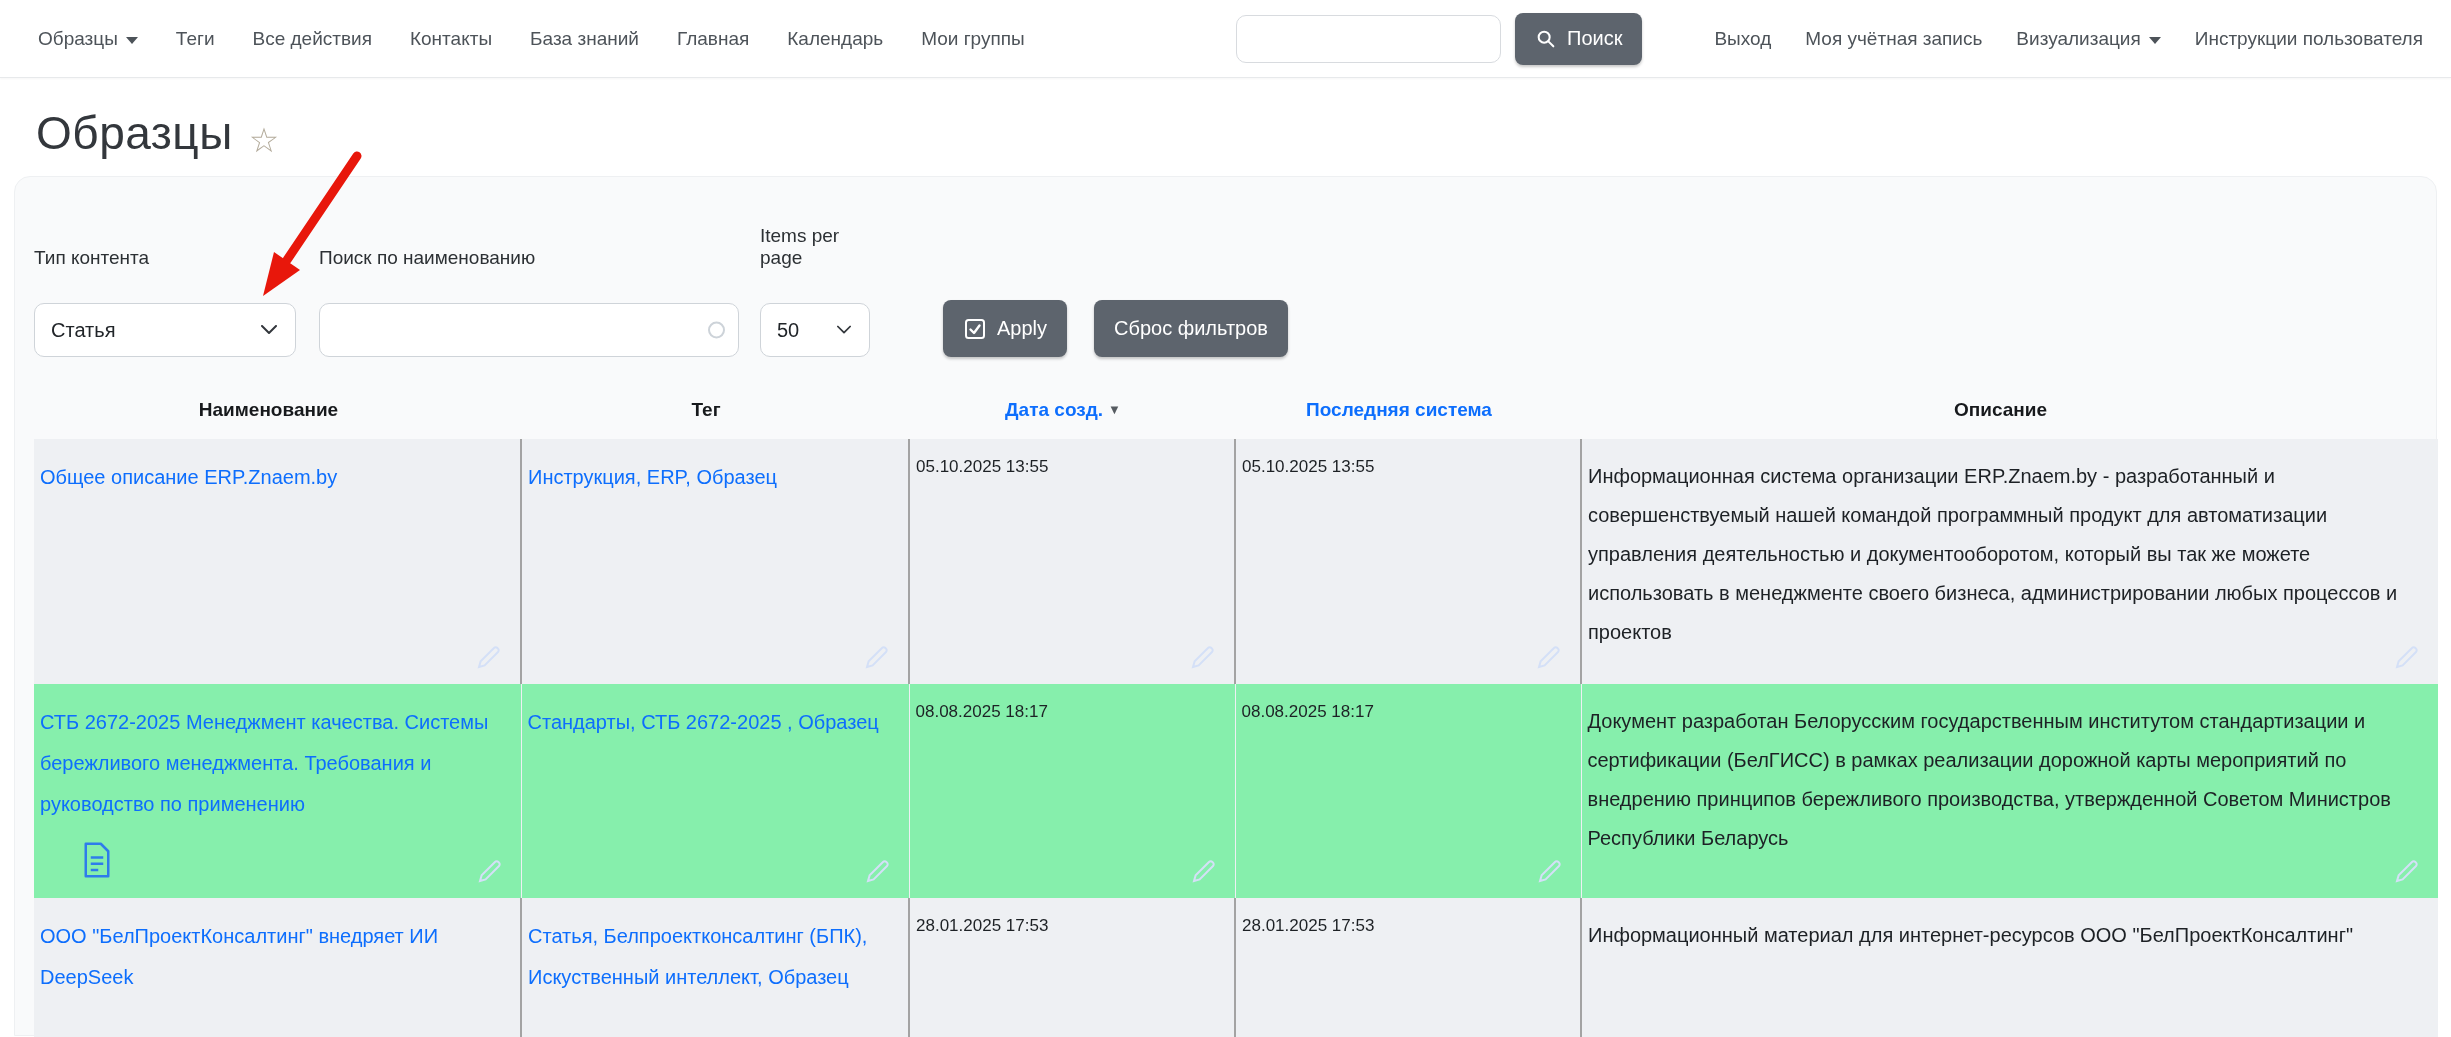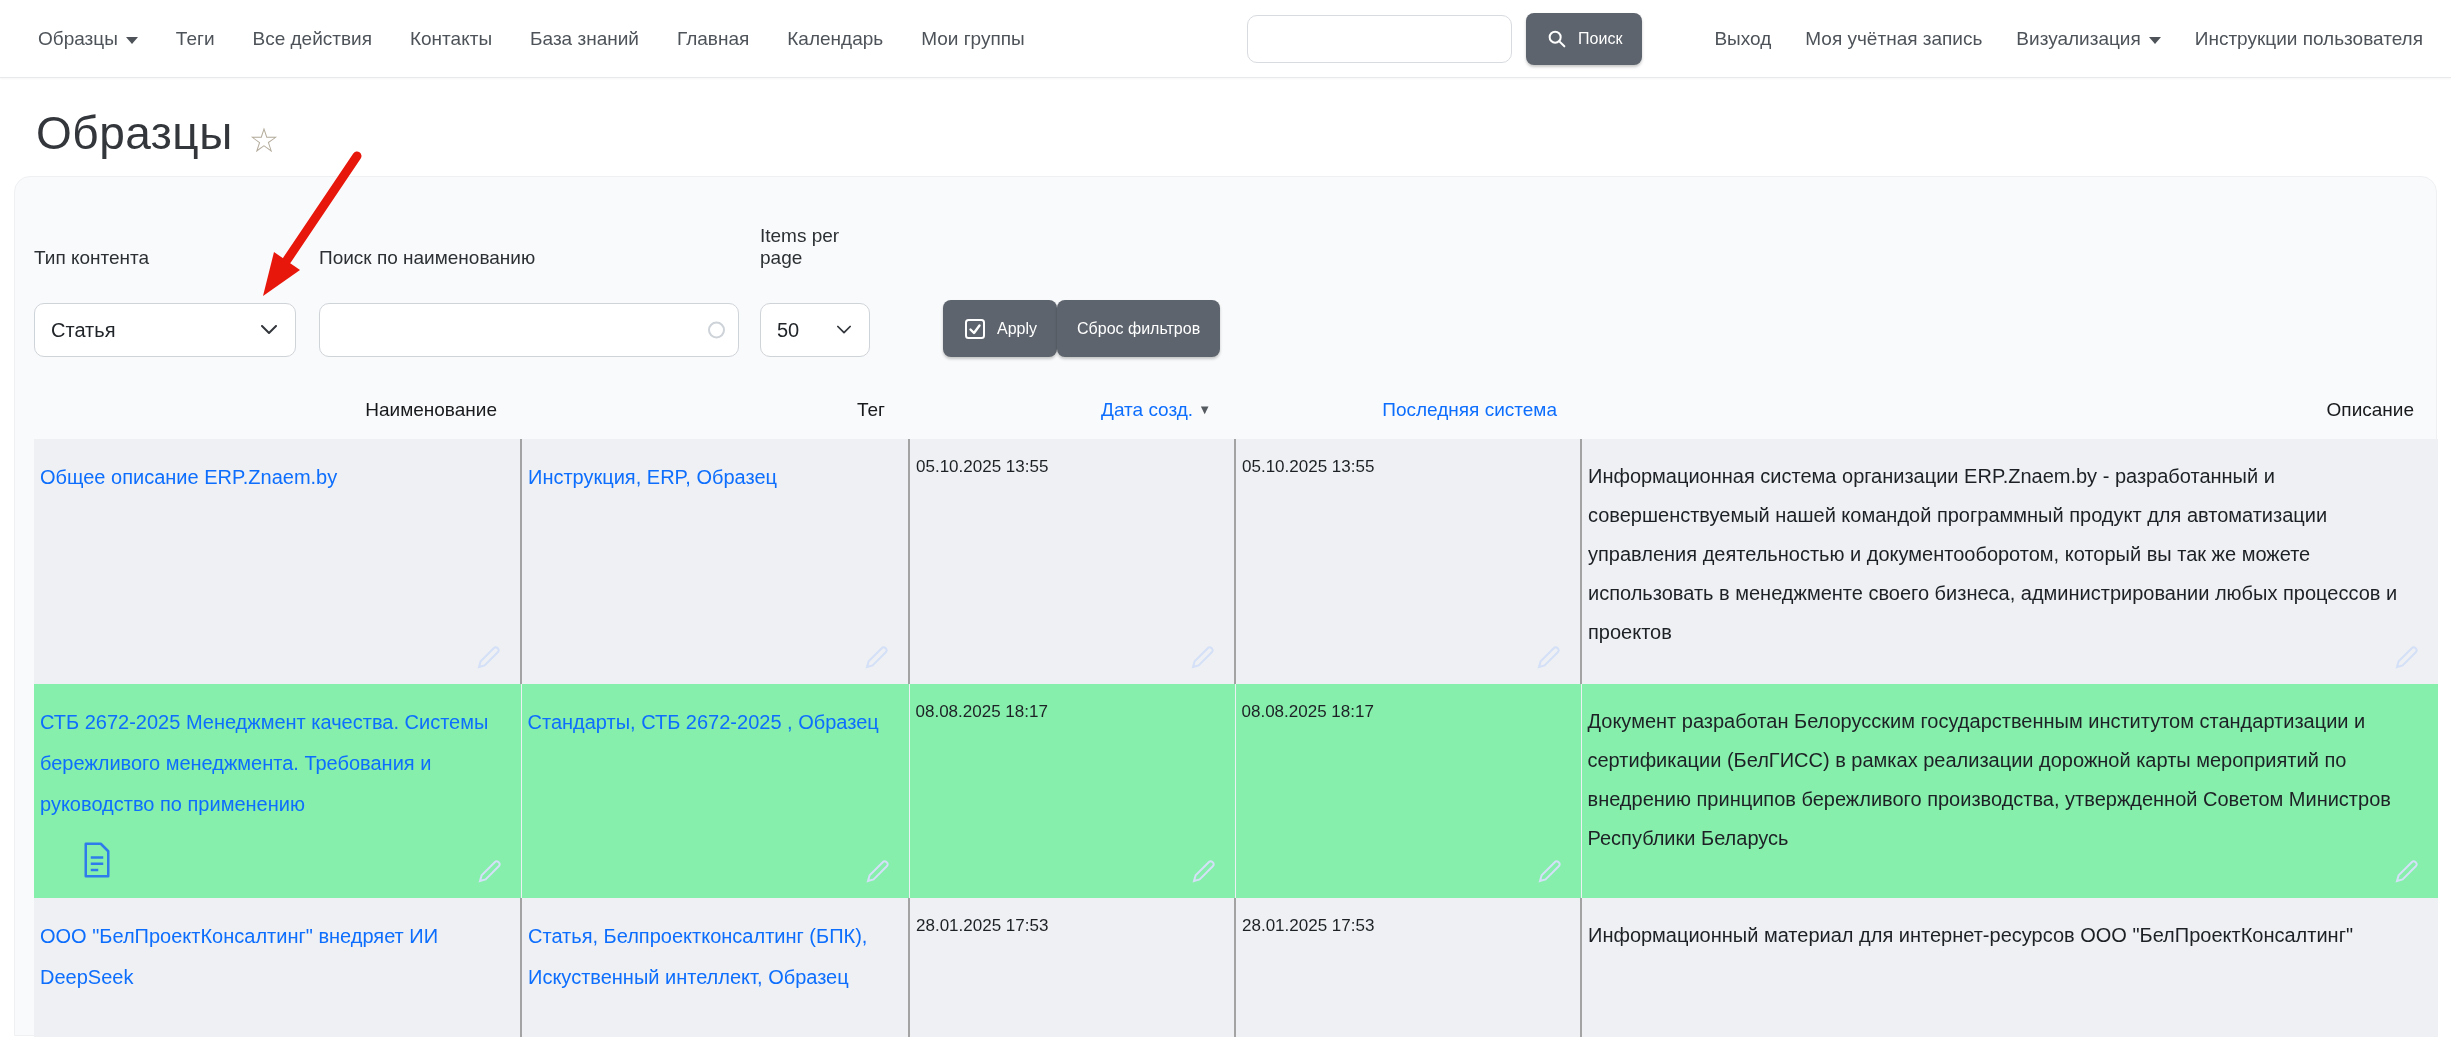--- a/index.html
+++ b/index.html
@@ -11,21 +11,21 @@
             background:#fff; border-bottom:1px solid #e7e9eb;
             box-shadow:0 1px 2px rgba(0,0,0,.04); gap:38px; }
   .nav-item { font-size:19px; color:#4d5359; white-space:nowrap; cursor:pointer;
               display:flex; align-items:center; gap:8px; }
   .caret { width:0; height:0; border-left:6px solid transparent; border-right:6px solid transparent;
            border-top:7px solid #4d5359; margin-top:3px; }
   .nav-search { margin-left:auto; display:flex; align-items:center; gap:14px; }
   .nav-search input { width:265px; height:48px; border:1px solid #d8dbdf; border-radius:10px;
                       font-size:19px; padding:0 14px; outline:none; background:#fff; }
   .btn-dark { display:inline-flex; align-items:center; gap:10px; background:#5d646d; color:#fff;
-              border:none; border-radius:8px; font-size:16px; font-family:inherit;
+              border:none; border-radius:8px; font-size:20px; font-family:inherit;
               padding:0 20px; height:52px; cursor:pointer; box-shadow:0 2px 3px rgba(0,0,0,.22); }
   .nav-right { display:flex; align-items:center; gap:34px; margin-left:34px;text-align:right; }
 
   
   .page-head { display:flex; align-items:center; gap:16px; padding:28px 0 6px 36px; }
   .page-title { font-size:46px; font-weight:300; color:#33373c; letter-spacing:.5px; }
   .fav-star { font-size:34px; color:#b3ab9b; margin-top:14px; cursor:pointer; }
 
   
   .panel { position:relative; margin:10px 14px 0 14px; background:#f9fafb;
@@ -38,26 +38,26 @@
   .flabel { font-size:19px; color:#2c3034; }
   .control { height:54px; background:#fff; border:1px solid #cfd4d9; border-radius:10px;
              display:flex; align-items:center; font-size:20px; color:#212529; }
   .select { justify-content:space-between; padding:0 18px 0 16px; cursor:pointer; }
   .inputwrap { position:relative; }
   .inputwrap input { width:100%; height:54px; border:1px solid #cfd4d9; border-radius:10px;
                      font-size:20px; font-family:inherit; padding:0 44px 0 16px; outline:none; background:#fff; }
   .clear-circle { position:absolute; right:14px; top:50%; transform:translateY(-50%);
                   width:17px; height:17px; border:2.5px solid #cdd3d9; border-radius:50%; }
   .chev { width:16px; height:10px; }
-  .fbuttons { display:flex; align-items:center; gap:0; margin-left:73px; }
+  .fbuttons { display:flex; align-items:center; gap:27px; margin-left:73px; }
   .fbuttons .btn-dark { height:57px; }
 
   
   table { width:2404px; border-collapse:collapse; table-layout:fixed; margin-top:26px; }
-  th { text-align:right; font-size:19px; font-weight:400; color:#17191c;
+  th { text-align:center; font-size:19px; font-weight:700; color:#17191c;
        padding:16px 24px 18px 6px; }
   th.blue { color:#0d6efd; cursor:pointer; }
   .sort-tri { font-size:13px; color:#565b61; margin-left:5px; vertical-align:2px; }
   td { vertical-align:top; padding:18px 24px 14px 6px; position:relative; font-size:20px; }
   tr.tinted td { background:#eef0f3; border-right:2px solid #a3a3a3; }
   tr.white  td { background:#86efac; border-right:1px solid #edf0f3; }
   tr.tinted td:last-child, tr.white td:last-child { border-right:none; }
   tr.r1 td { height:245px; }
   tr.r2 td { height:213px; }
   tr.r3 td { height:200px; }

